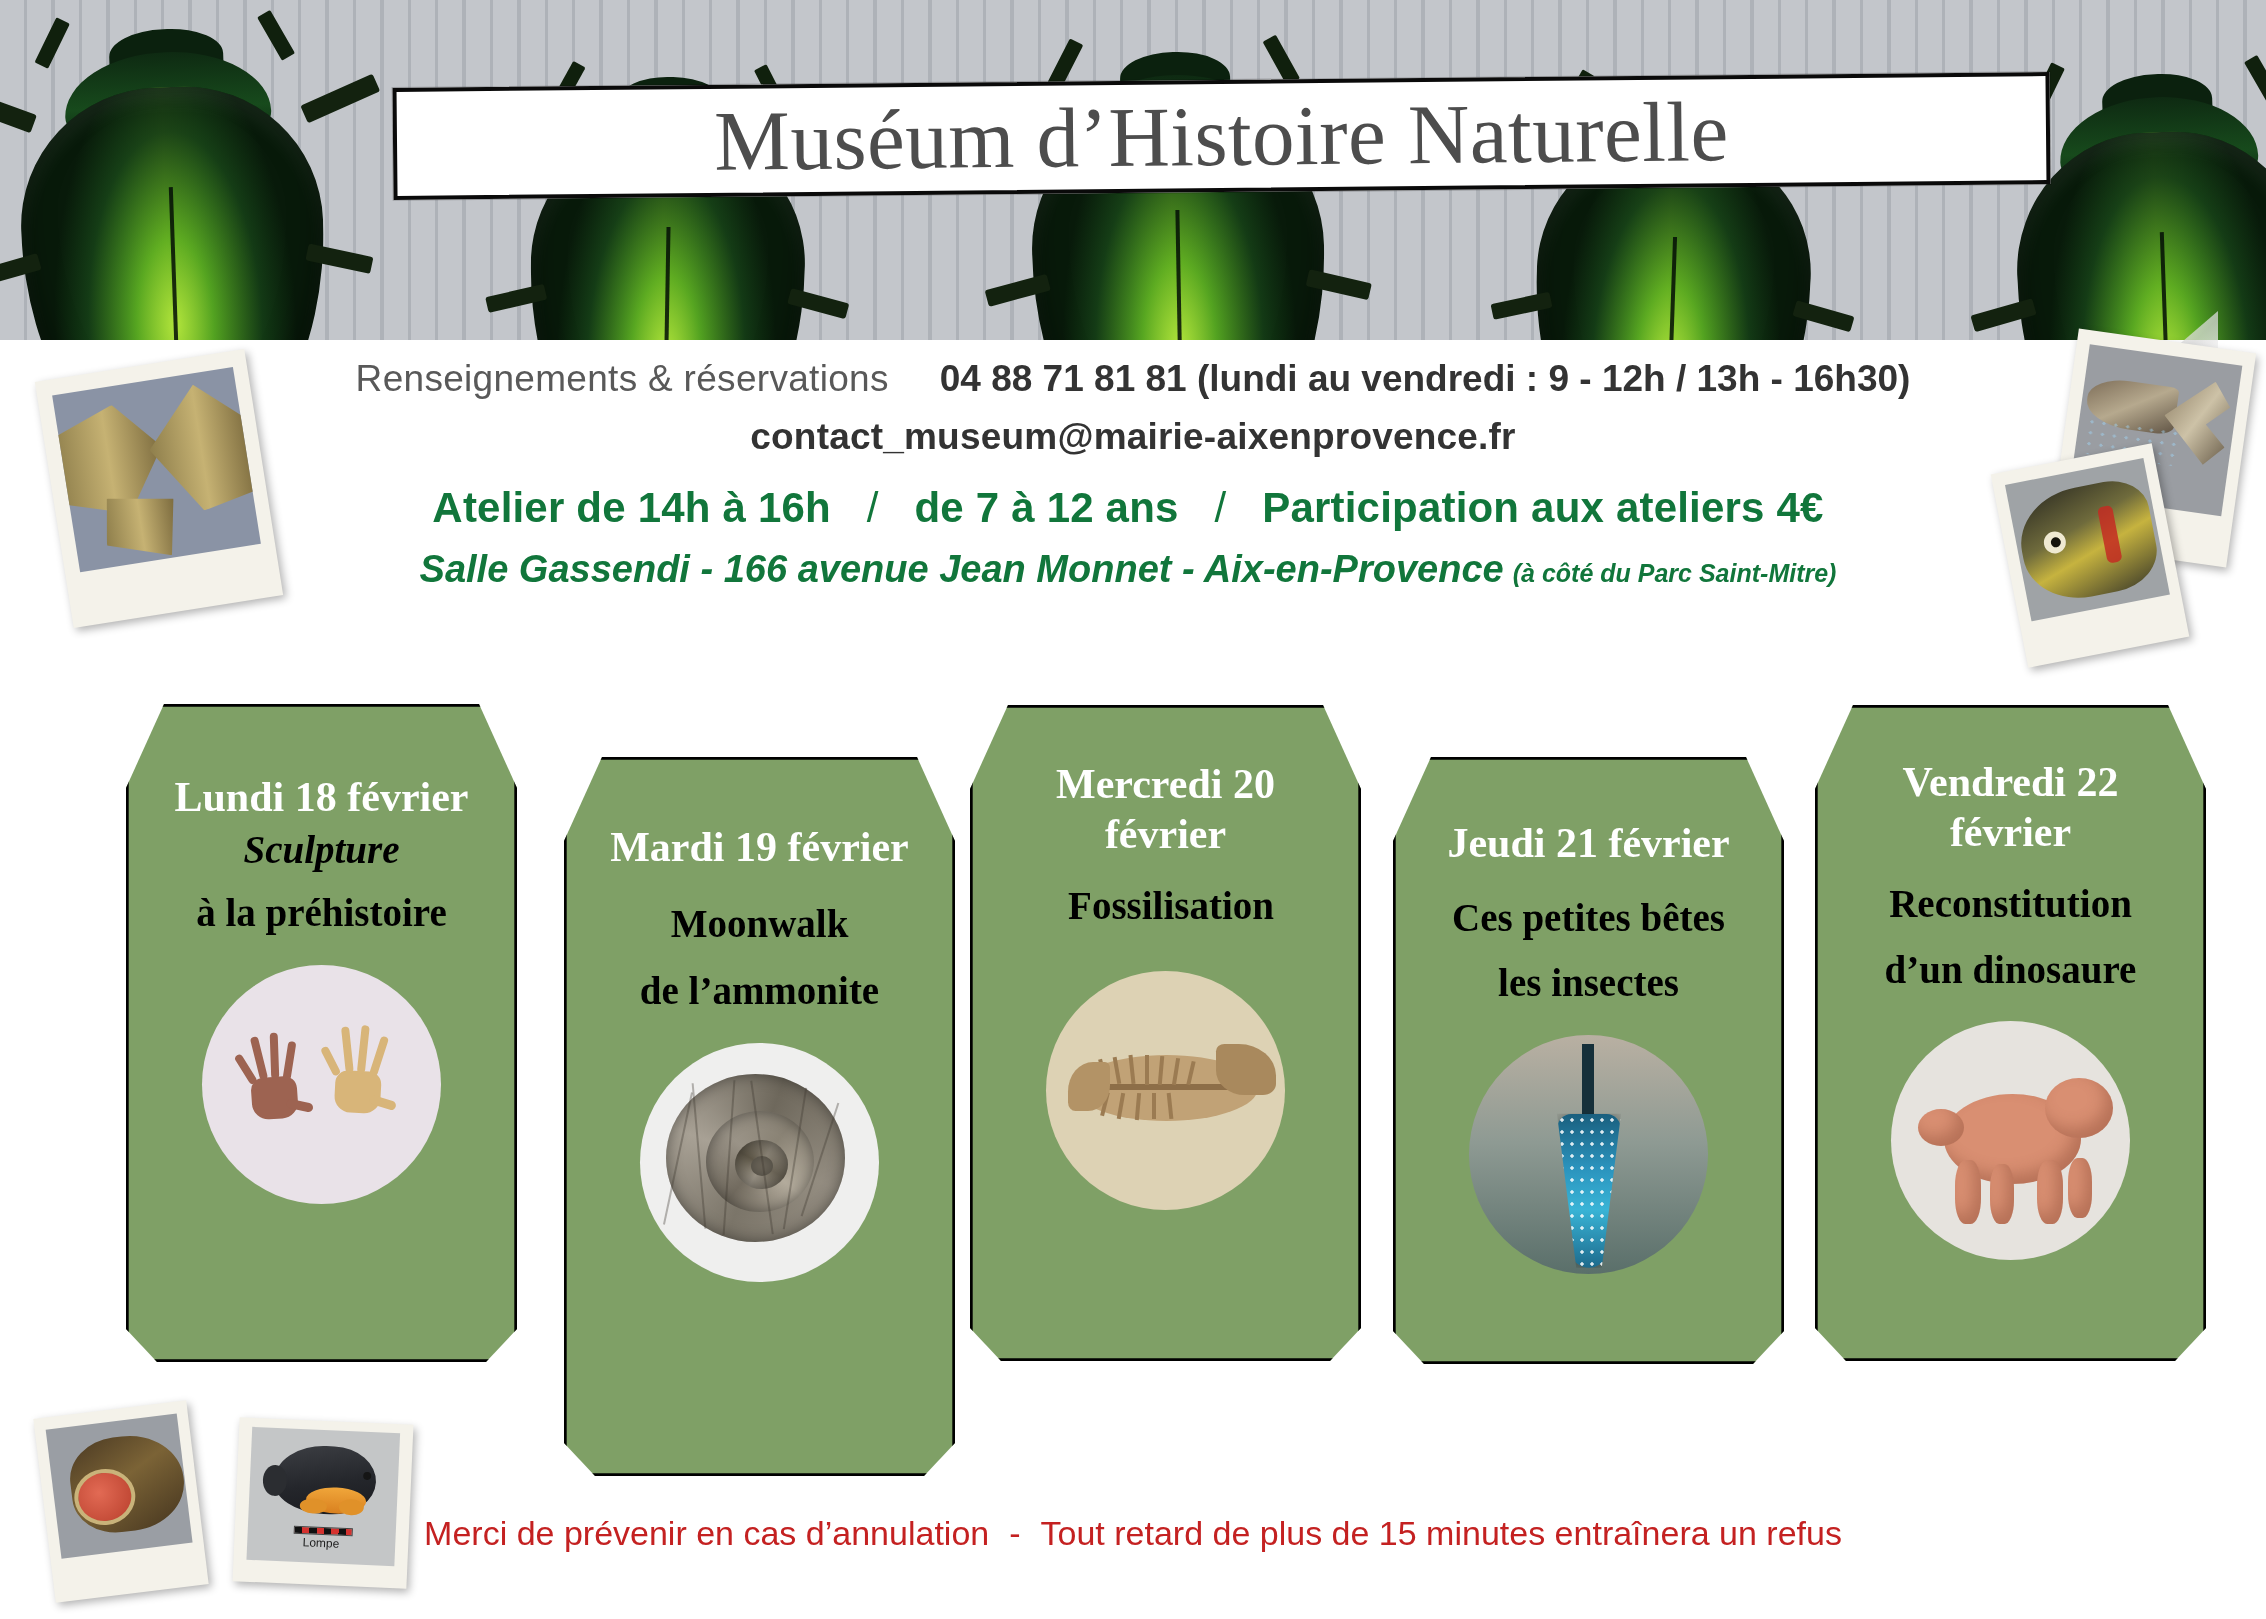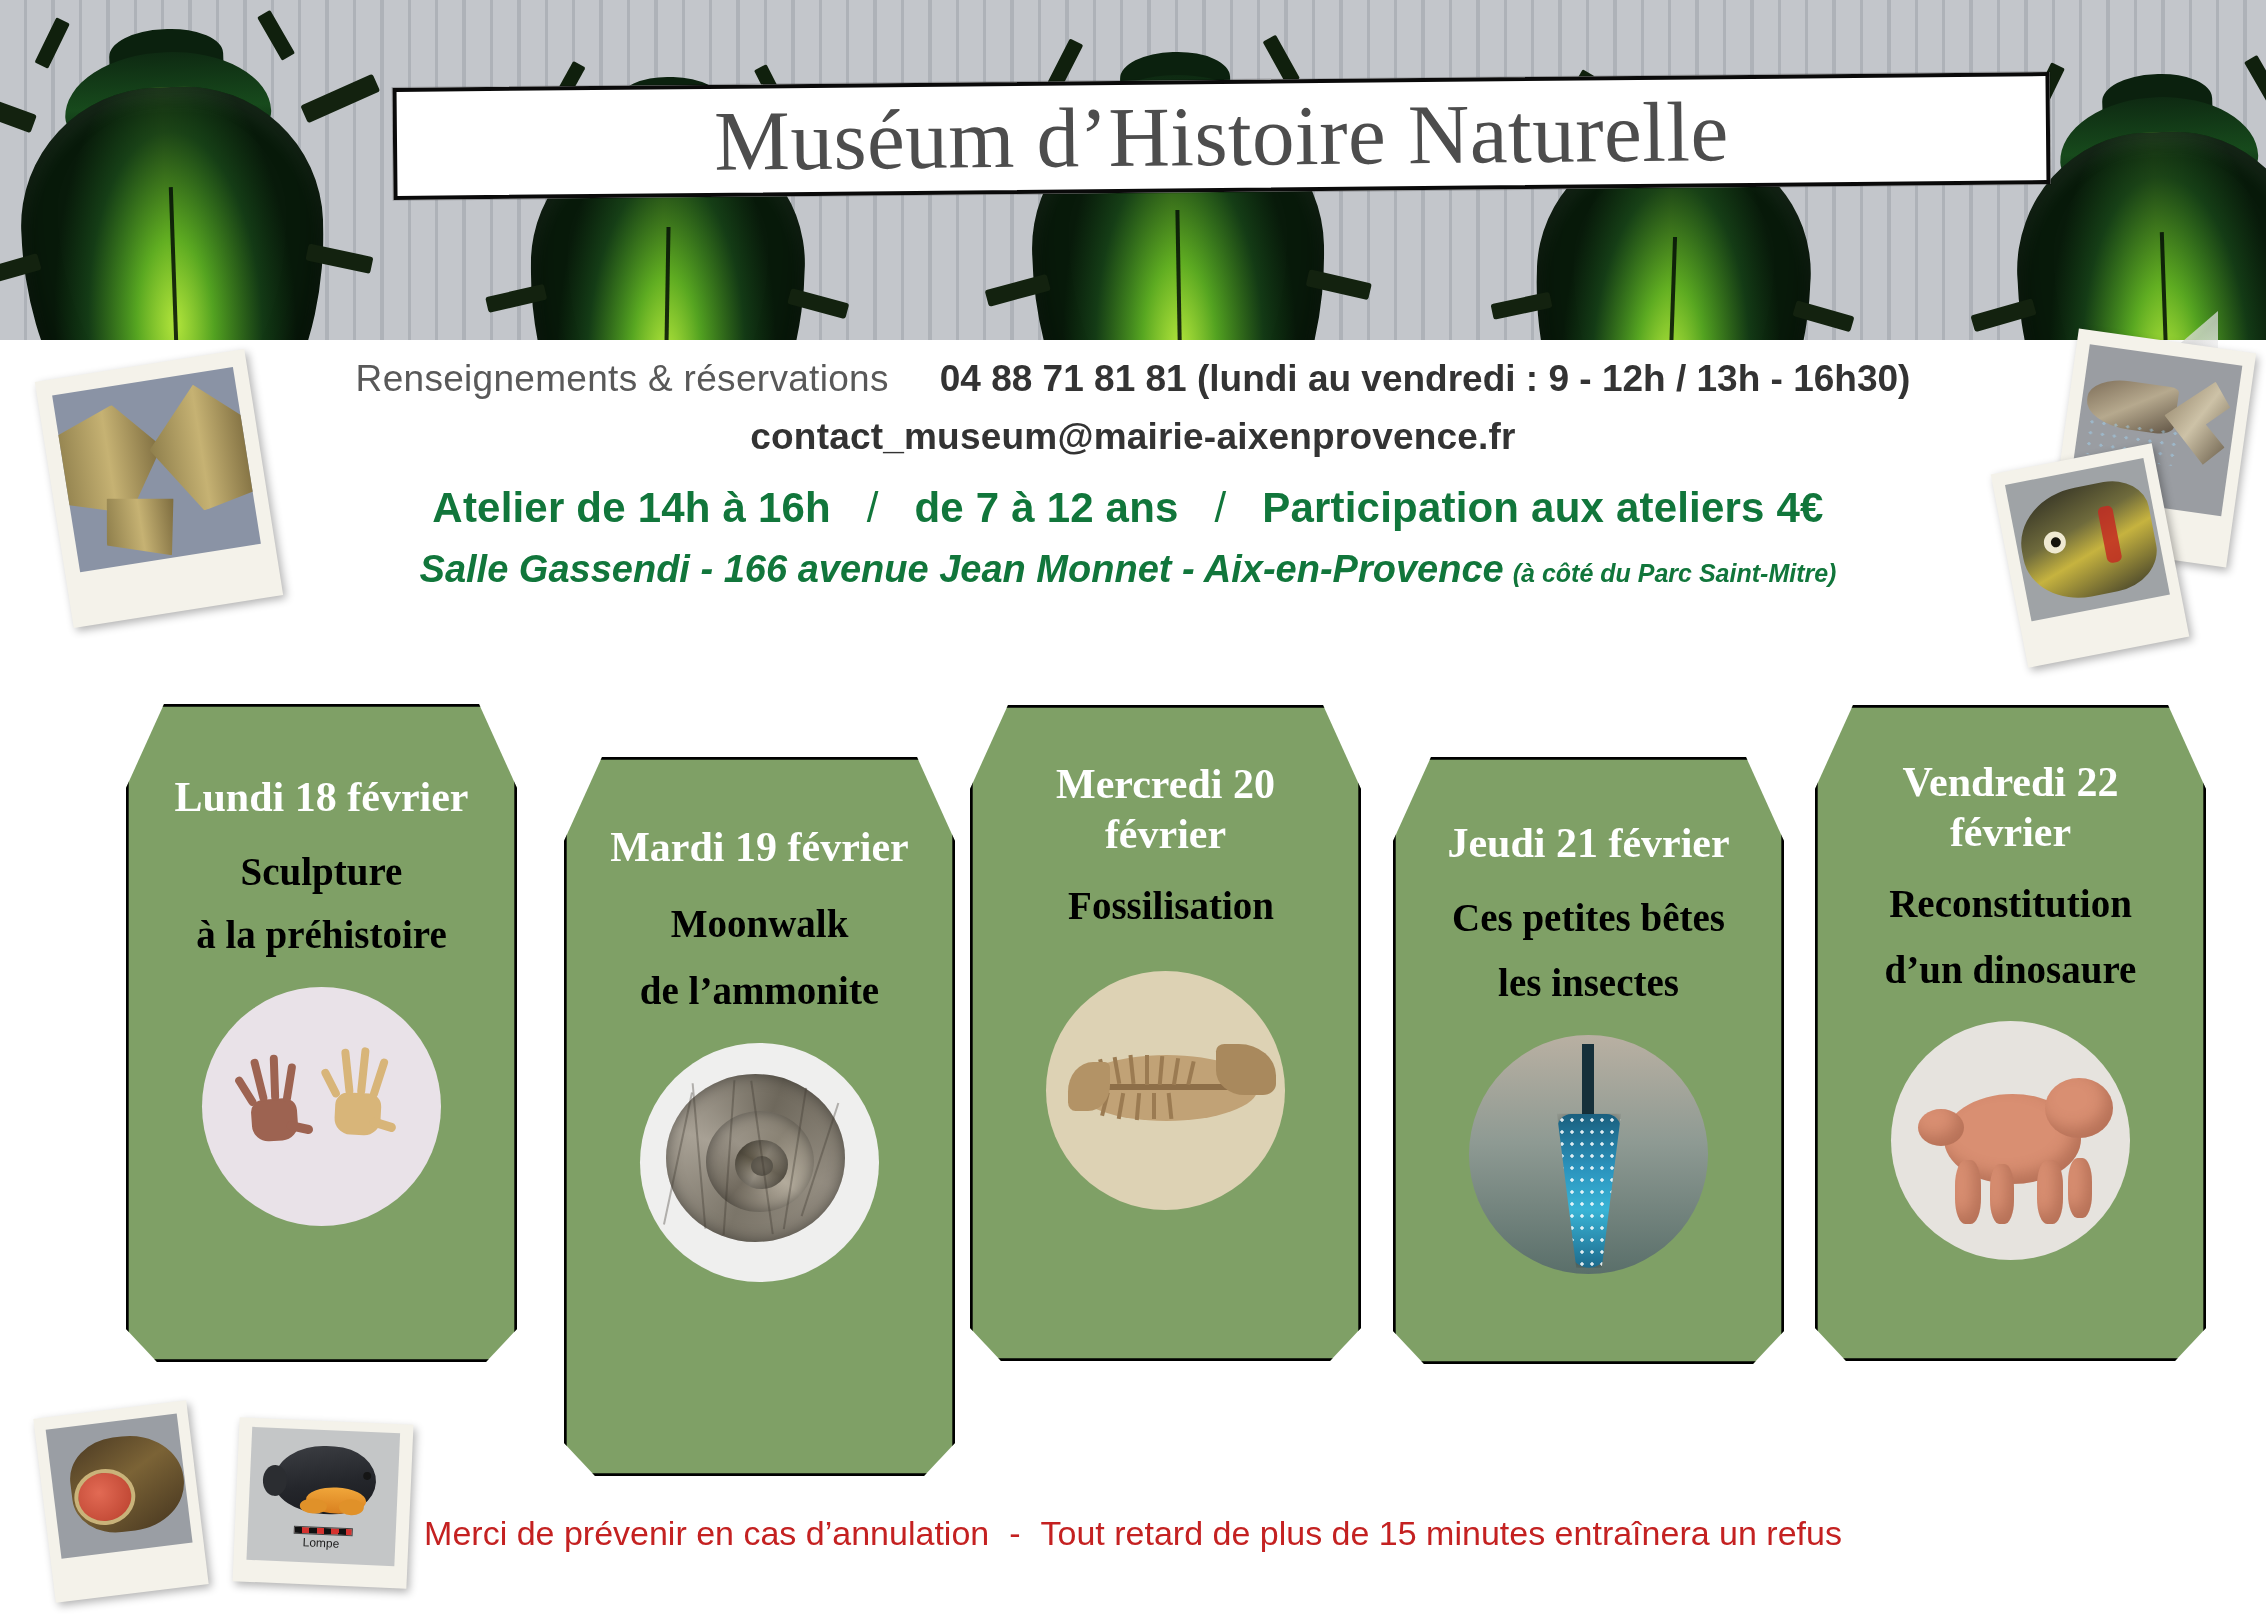--- a/index.html
+++ b/index.html
@@ -300,21 +300,21 @@
   <div id="green-line2">
     <span>Salle Gassendi - 166 avenue Jean Monnet - Aix-en-Provence</span><span class="note">(à côté du Parc Saint-Mitre)</span>
   </div>
 </div>
 
 <div id="cards">
 
   <div class="card" style="left:126px;top:704px;height:658px;">
     <div class="card-inner">
       <div class="card-date" style="margin-top:69px;">Lundi 18 février</div>
-      <div class="card-title" style="margin-top:22px;">Sculpture</div>
+      <div class="card-title" style="font-style:italic;">Sculpture</div>
       <div class="card-title" style="margin-top:9.1px;">à la préhistoire</div>
       <div class="card-photo ph-hands">
         <div class="hand" style="left:42px;top:66px;transform:rotate(-4deg);">
           <div class="palm" style="background:#9d6351;"></div>
           <div class="fing" style="left:5.5px;bottom:37px;height:33px;background:#9d6351;transform:rotate(-28deg);"></div>
           <div class="fing" style="left:16.4px;bottom:40px;height:44px;background:#9d6351;transform:rotate(-10deg);"></div>
           <div class="fing" style="left:27.4px;bottom:40px;height:46px;background:#9d6351;transform:rotate(2deg);"></div>
           <div class="fing" style="left:38px;bottom:38px;height:39px;background:#9d6351;transform:rotate(13deg);"></div>
           <div class="thumb" style="left:40px;bottom:7.3px;background:#9d6351;transform:rotate(16deg);"></div>
         </div>

